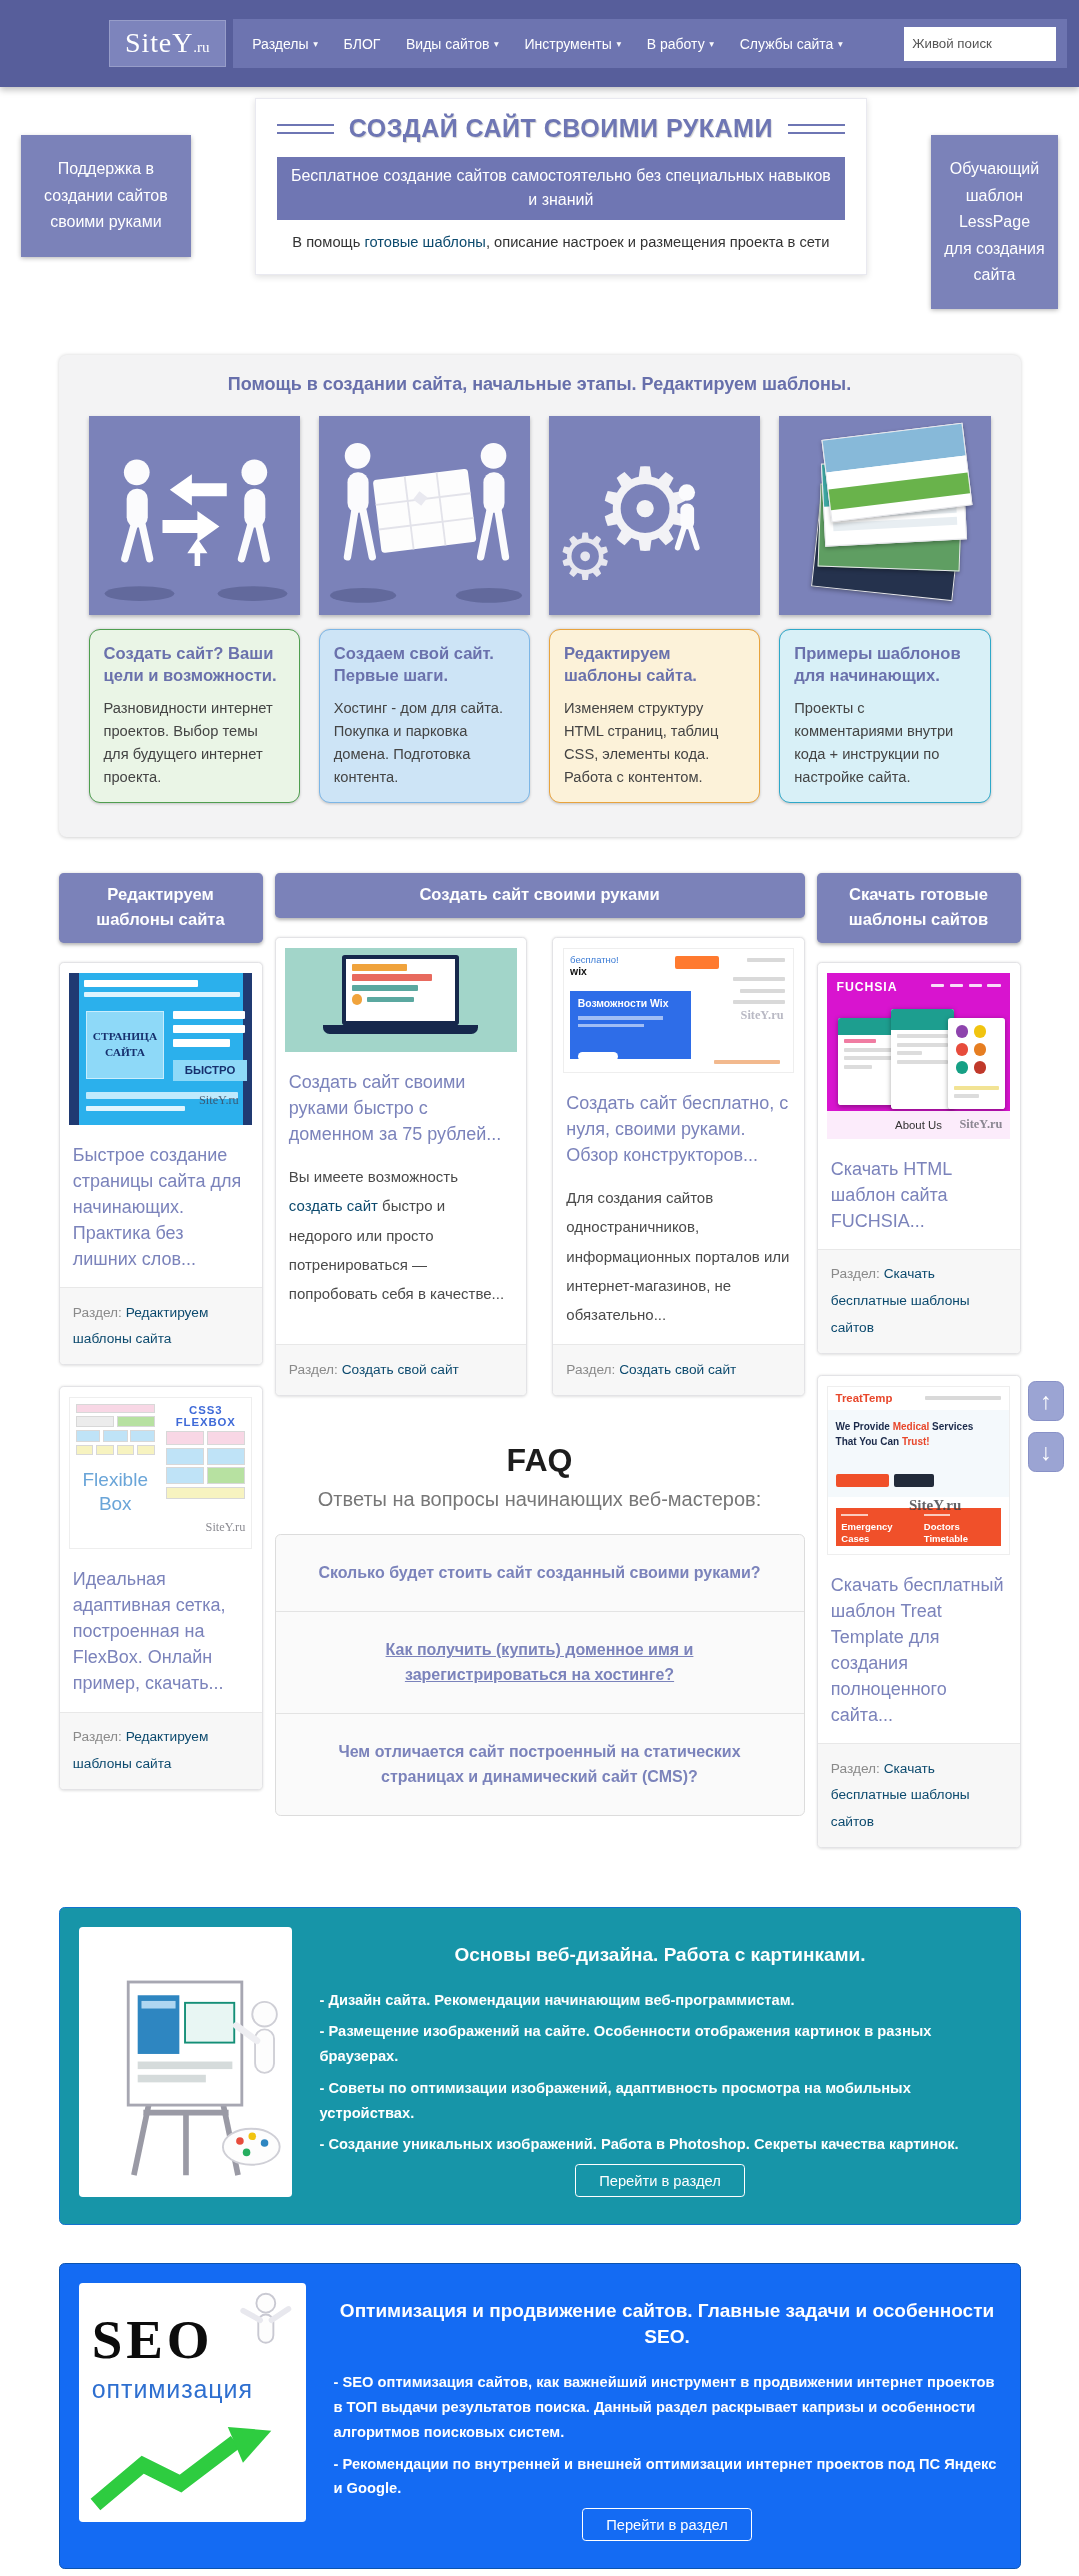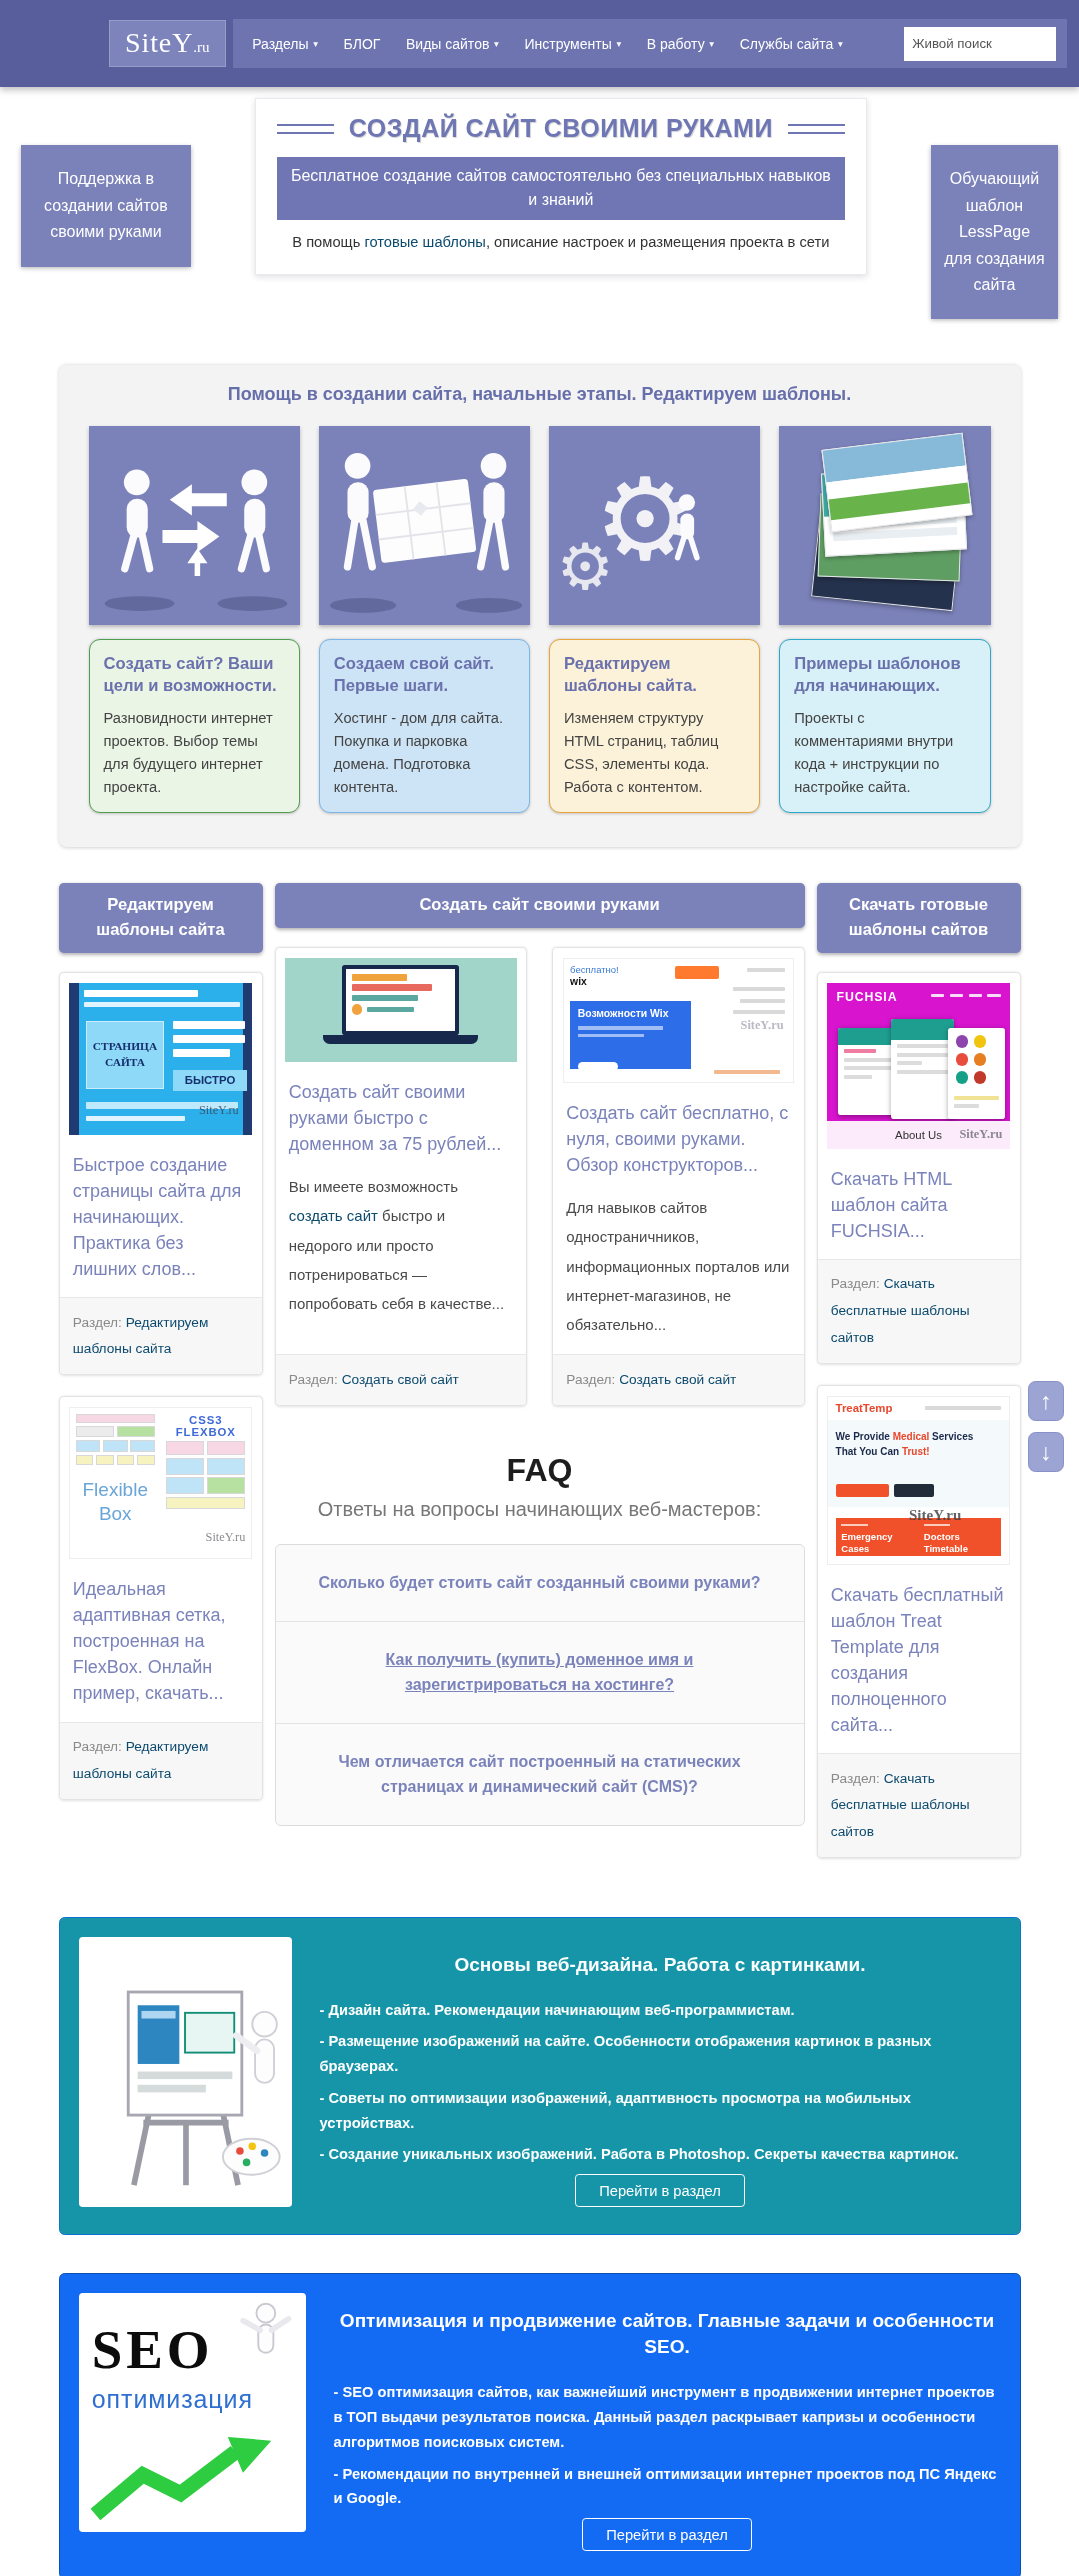--- a/index.html
+++ b/index.html
@@ -13,21 +13,21 @@
   .logo .big{font-size:28px;letter-spacing:0.9px}
   .logo .small{font-size:15px}
   .menu{display:flex;align-items:center;background:#6d74b0;height:49px;margin-left:7.6px;padding:0 11.4px 0 19px;gap:25.6px;width:834px}
   .nav-item{color:#fff;font-size:14px;display:flex;align-items:center;gap:4.7px;white-space:nowrap}
   .caret{font-size:9.5px;opacity:.95}
   .search{margin-left:auto;width:152px;height:34px;border:none;background:#fff;padding:0 8.5px;font-size:13.3px;color:#444;font-family:"Liberation Sans",sans-serif}
   .search::placeholder{color:#555}
 
   
   .header{display:flex;align-items:flex-start;padding:11.4px 21px 25px}
-  .side-box{background:#7b82b9;color:#fff;text-align:center;font-size:16px;line-height:1.65;padding:21px 13.3px;margin-top:47px;box-shadow:0 1.9px 4.7px rgba(0,0,0,.3);cursor:pointer}
+  .side-box{background:#7b82b9;color:#fff;text-align:center;font-size:16px;line-height:1.65;padding:21px 13.3px;margin-top:37px;box-shadow:0 1.9px 4.7px rgba(0,0,0,.3);cursor:pointer}
   .side-box.l{width:258px}
   .side-box.r{width:189px}
   .hero{flex:1;margin:0 64px;background:#fff;border:0.9px solid #e9e9f0;box-shadow:0 1.9px 6.6px rgba(0,0,0,.13);padding:15px 21px 17px}
   .hero-title-row{display:flex;align-items:center;justify-content:center;gap:15px}
   .hero-title{color:#6e76b4;font-size:25px;font-weight:bold;letter-spacing:0.5px;text-shadow:0.9px 0.9px 0.9px rgba(0,0,0,.18);white-space:nowrap}
   .deco{width:57px;height:10.4px;border-top:2.8px solid #6e76b4;border-bottom:2.8px solid #6e76b4}
   .hero-sub{margin-top:13.3px;background:#6f76b3;color:#fff;text-align:center;font-size:16px;line-height:1.5;padding:7.6px 11.4px}
   .hero-note{margin-top:9.5px;text-align:center;font-size:14.7px;line-height:1.9;color:#333}
   .lnk{color:#0c4a6e}
 
@@ -389,21 +389,21 @@
           <div class="bluebox">
             <div class="bb">Возможности Wix</div>
             <div style="width:85px;height:3.8px;background:rgba(255,255,255,.55);margin-top:6.6px"></div>
             <div style="width:66px;height:3.8px;background:rgba(255,255,255,.55);margin-top:3.8px"></div>
             <div class="pill"></div>
           </div>
           <span class="wm" style="right:9.5px;top:59px;font-weight:bold;color:#b9b9c4">SiteY.ru</span>
           <span class="gline" style="right:13.3px;bottom:7.6px;width:66px;background:#f2b98e"></span>
         </div>
         <div class="art-title"><a>Создать сайт бесплатно, с нуля, своими руками. Обзор конструкторов...</a></div>
-        <div class="art-body">Для навыков сайтов одностраничников, информационных порталов или интернет-магазинов, не обязательно...</div>
+        <div class="art-body">Для создания сайтов одностраничников, информационных порталов или интернет-магазинов, не обязательно...</div>
         <div class="art-foot"><span>Раздел:</span> <a class="lnk">Создать свой сайт</a></div>
       </div>
     </div>
 
     <div class="faq-title">FAQ</div>
     <div class="faq-sub">Ответы на вопросы начинающих веб-мастеров:</div>
     <div class="faq-card">
       <div class="faq-q">Сколько будет стоить сайт созданный своими руками?</div>
       <div class="faq-q u">Как получить (купить) доменное имя и зарегистрироваться на хостинге?</div>
       <div class="faq-q">Чем отличается сайт построенный на статических страницах и динамический сайт (CMS)?</div>

